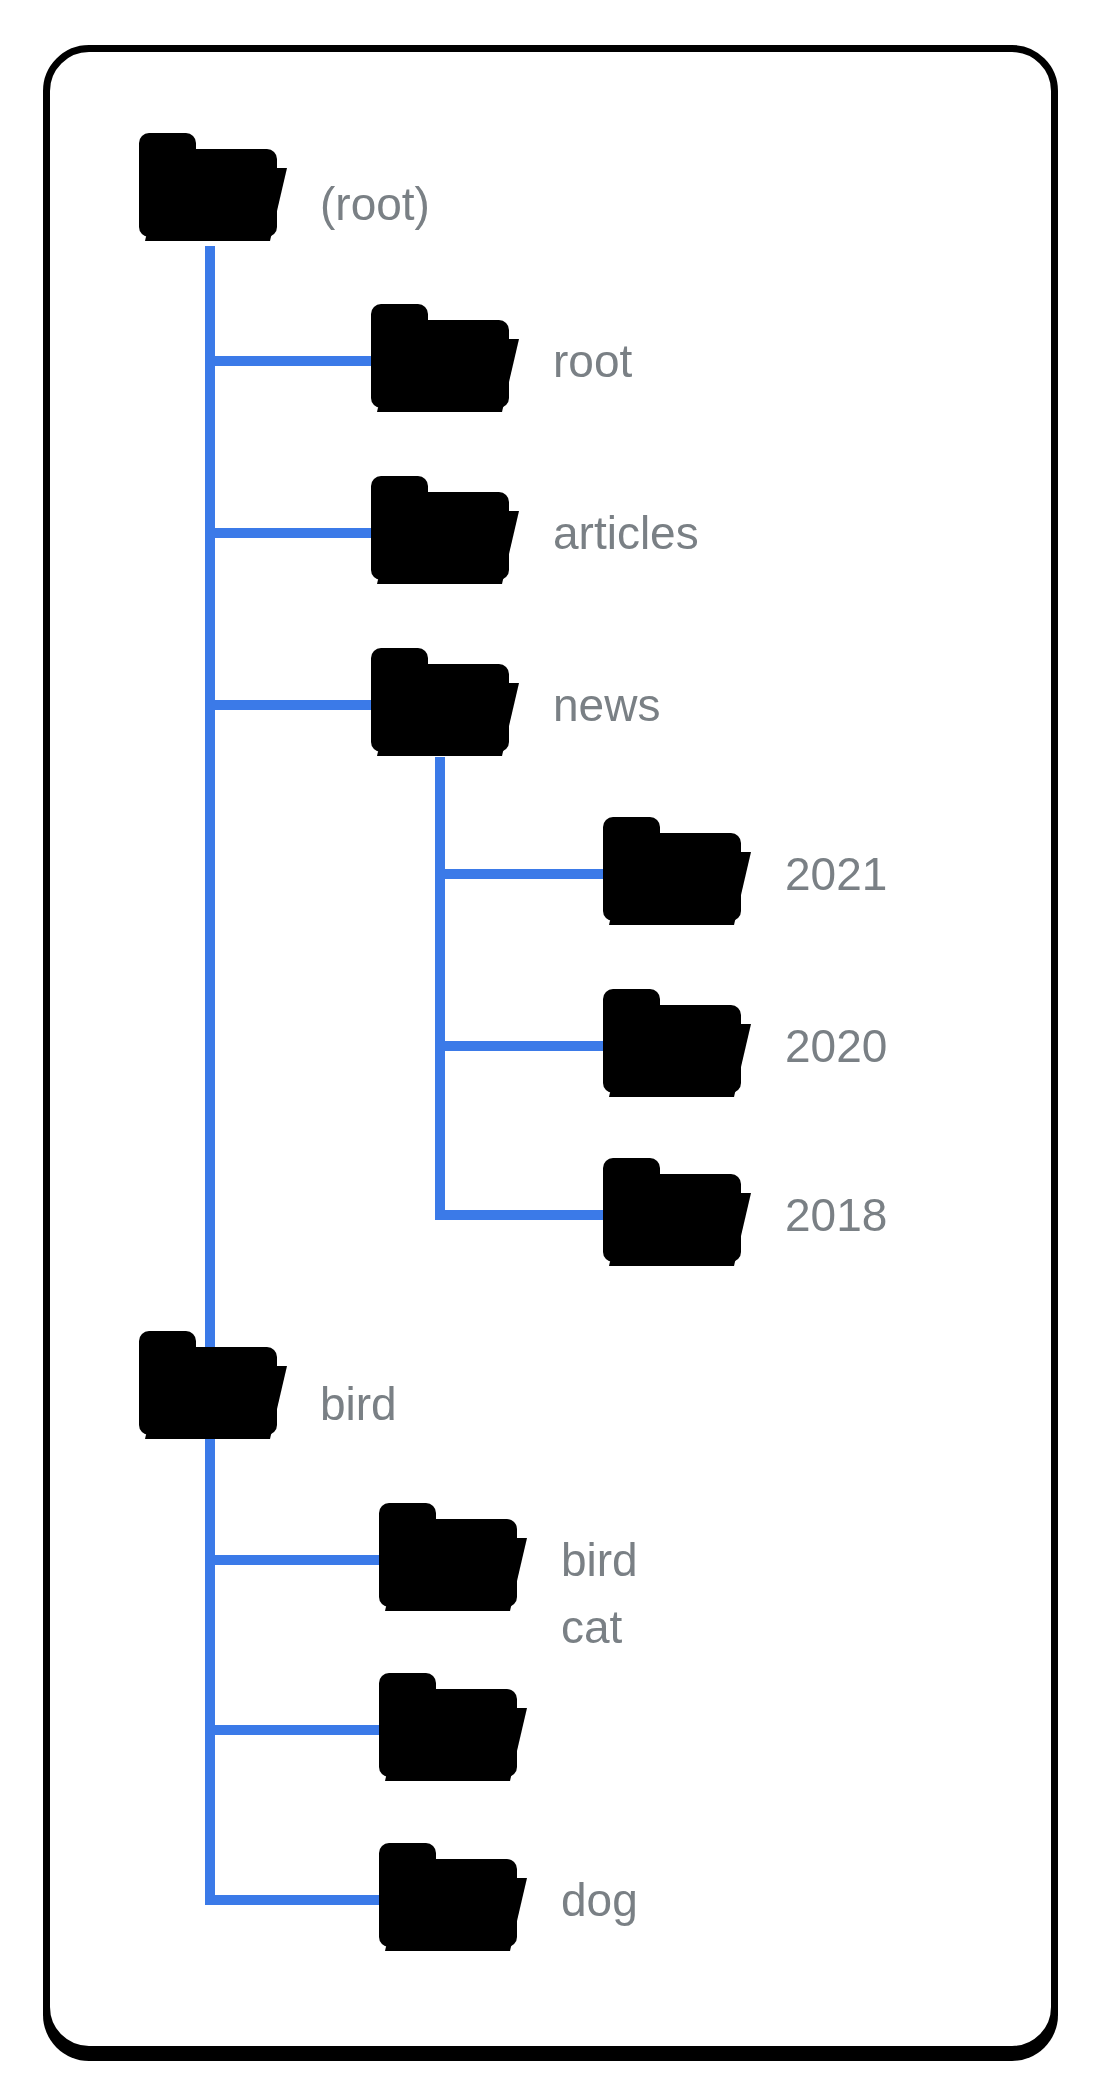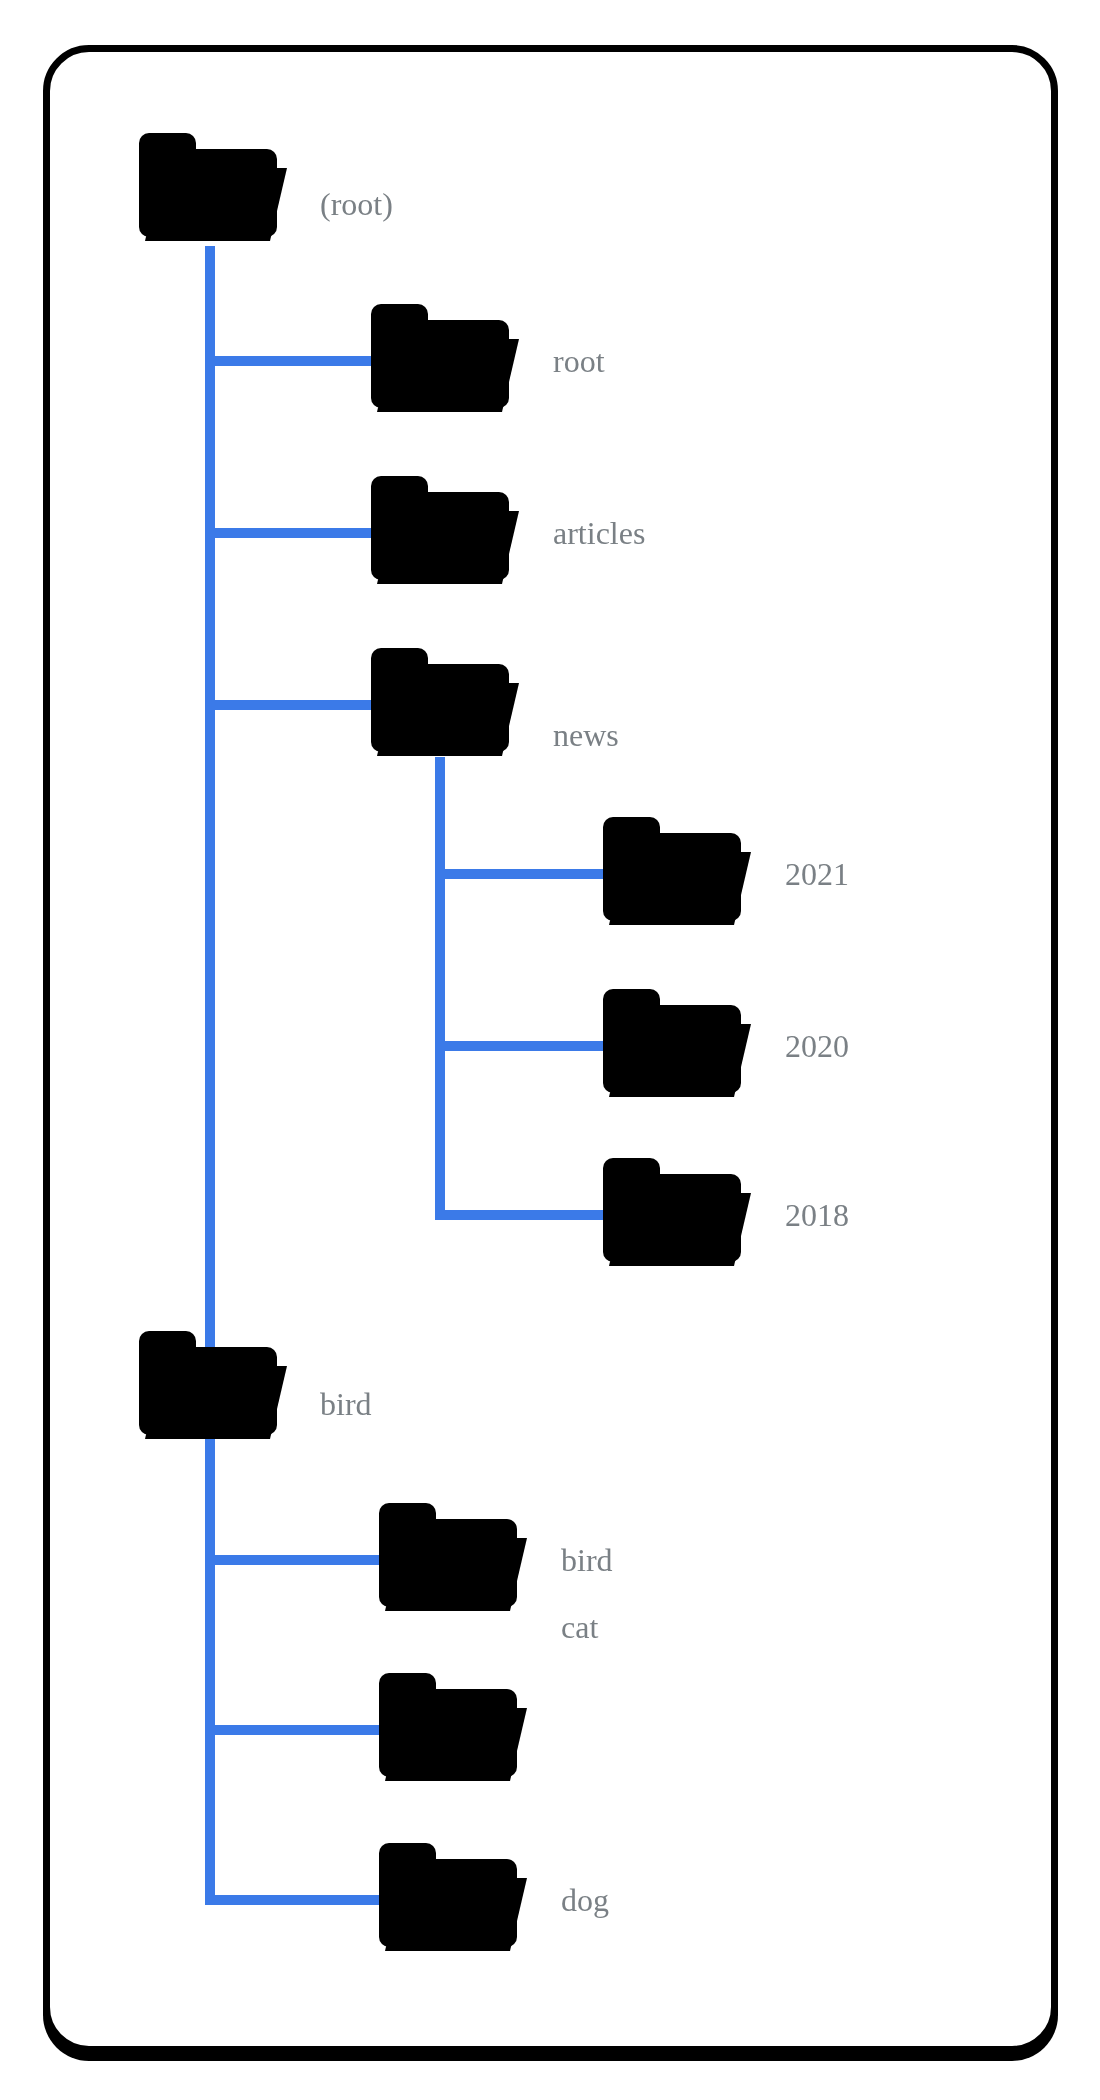--- a/index.html
+++ b/index.html
@@ -33,25 +33,24 @@
     fill:none;
     stroke:var(--c-connector);
     stroke-width:10px;
     stroke-linejoin:miter;
     stroke-linecap:butt;
   }
   .folder{position:absolute;width:156px;height:114px;overflow:visible;}
   .label{
     position:absolute;
     transform:translateY(-50%);
-    font-size:32px;
+    font-size:46px;
     line-height:1;
     color:var(--c-label-text);
     white-space:nowrap;
-    font-family:Liberation Serif, serif;
   }
 </style>
 </head>
 <body>
 
 <svg width="0" height="0" style="position:absolute" aria-hidden="true">
   <defs>
     <symbol id="folder-shape" viewBox="0 0 156 114" overflow="visible">
       <rect class="tab" x="1" y="0" width="57" height="50" rx="10"></rect>
       <rect class="flap" x="1" y="16" width="138" height="88" rx="10"></rect>
@@ -105,21 +104,21 @@
   <svg class="folder" style="left:378px;top:1673px">
       <use href="#folder-shape"></use>
     </svg>
   <svg class="folder" style="left:378px;top:1843px">
       <use href="#folder-shape"></use>
     </svg>
 
   <div class="label" style="left:320px;top:204px">(root)</div>
   <div class="label" style="left:553px;top:361px">root</div>
   <div class="label" style="left:553px;top:533px">articles</div>
-  <div class="label" style="left:553px;top:735px">news</div>
+  <div class="label" style="left:553px;top:705px">news</div>
   <div class="label" style="left:785px;top:874px">2021</div>
   <div class="label" style="left:785px;top:1046px">2020</div>
   <div class="label" style="left:785px;top:1215px">2018</div>
   <div class="label" style="left:320px;top:1404px">bird</div>
   <div class="label" style="left:561px;top:1560px">bird</div>
   <div class="label" style="left:561px;top:1627px">cat</div>
   <div class="label" style="left:561px;top:1900px">dog</div>
 </div>
 
 </body></html>

